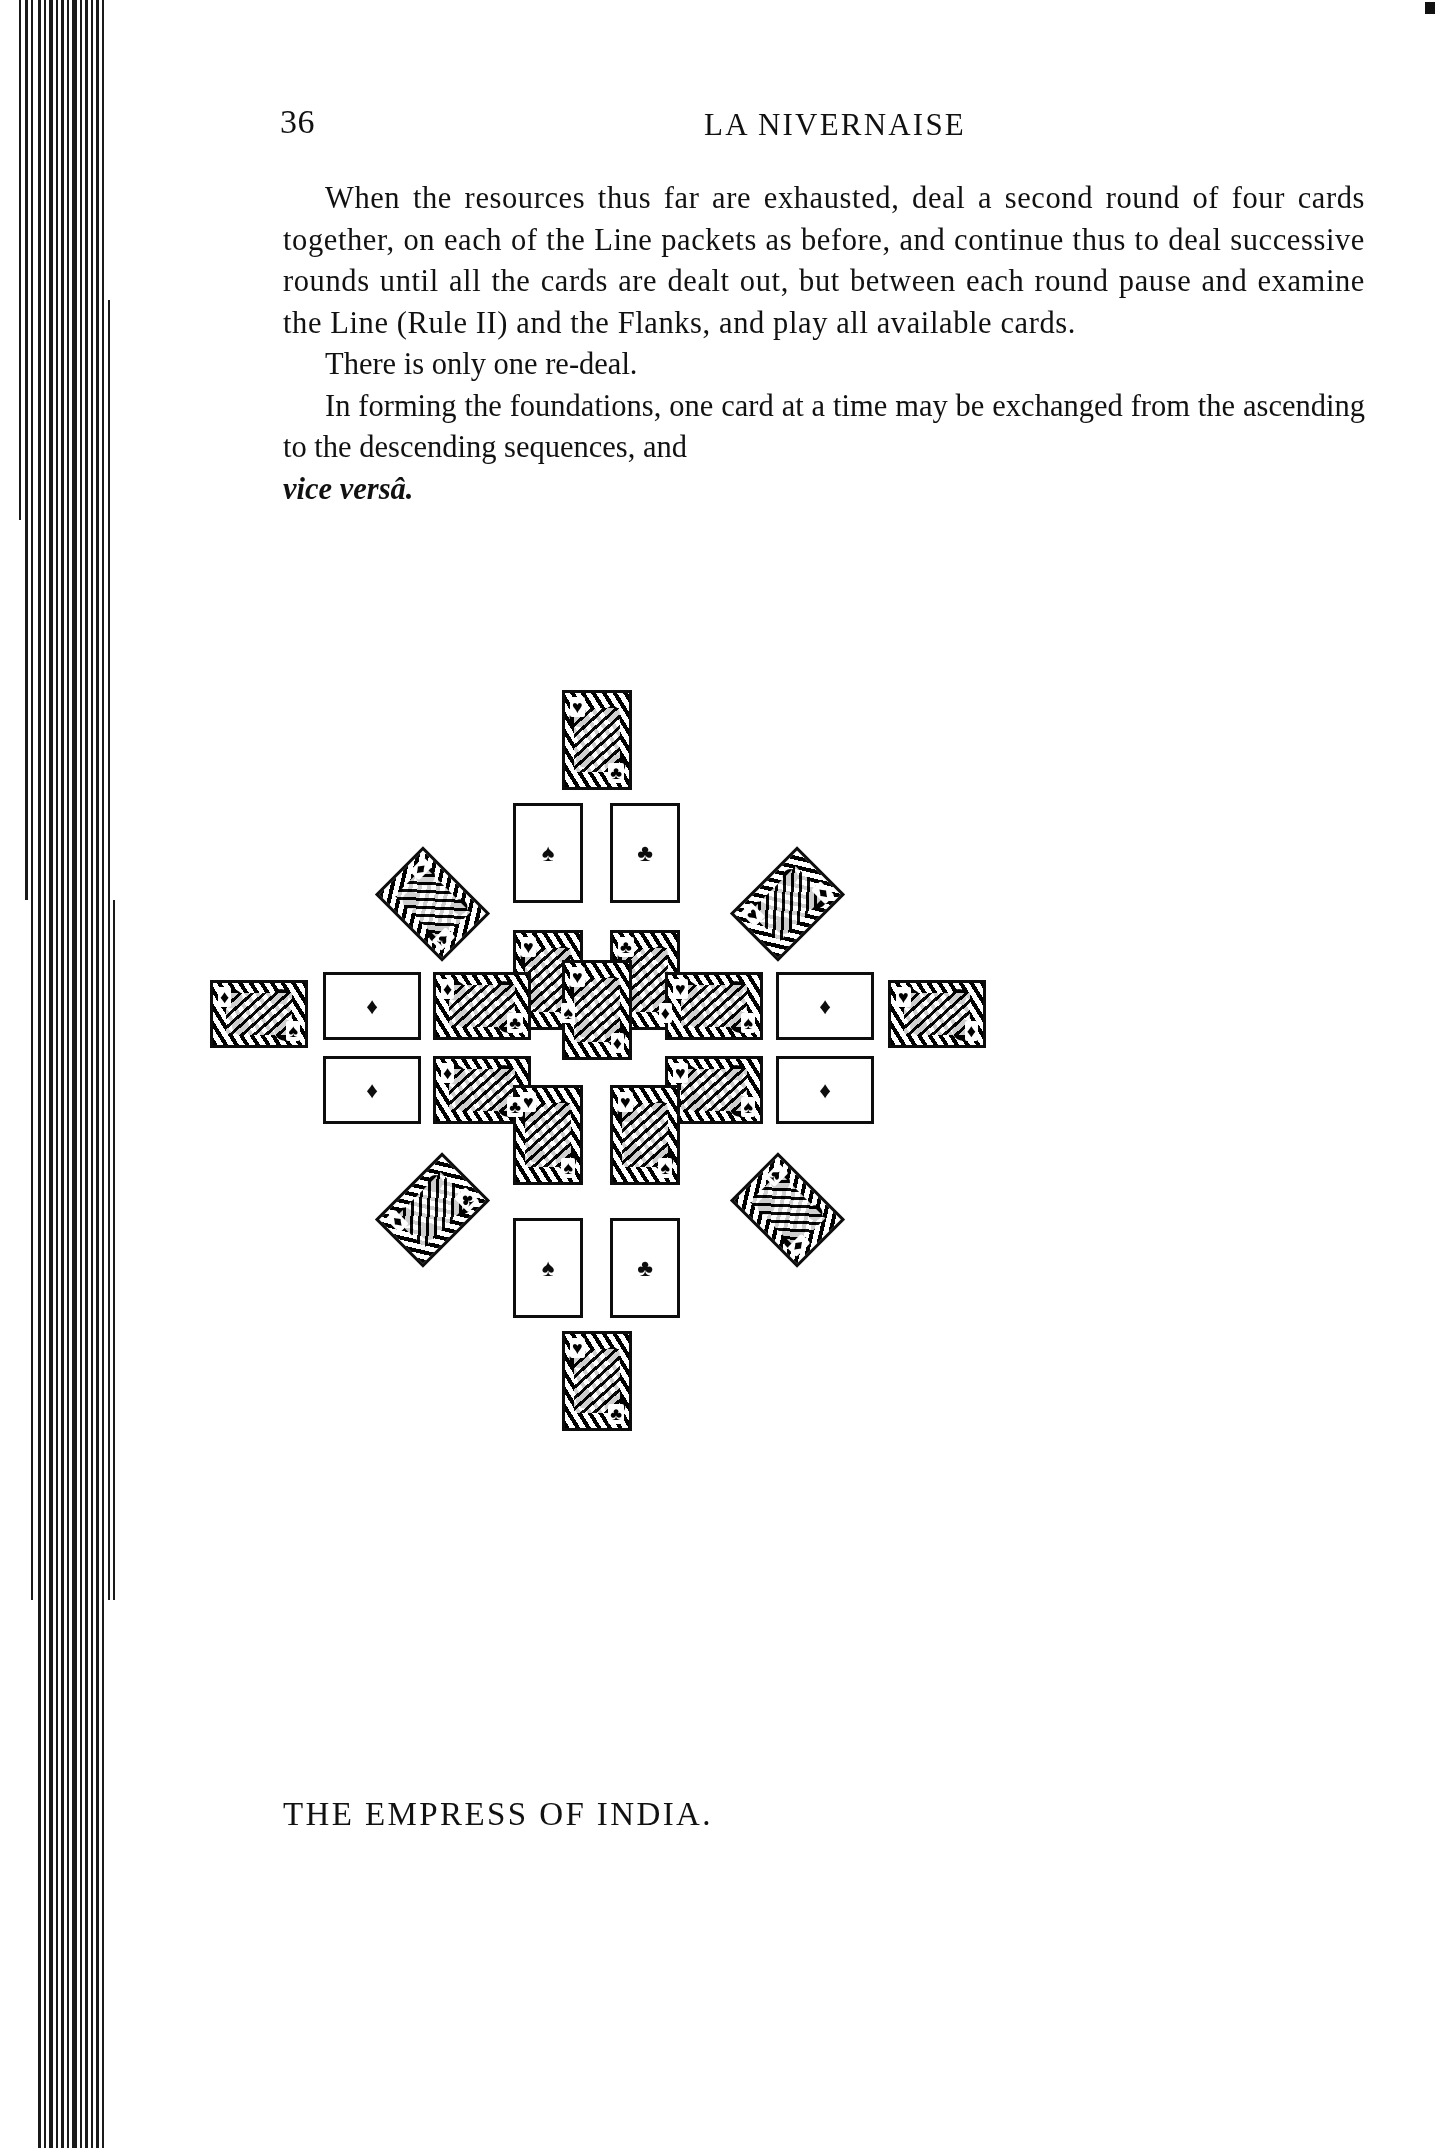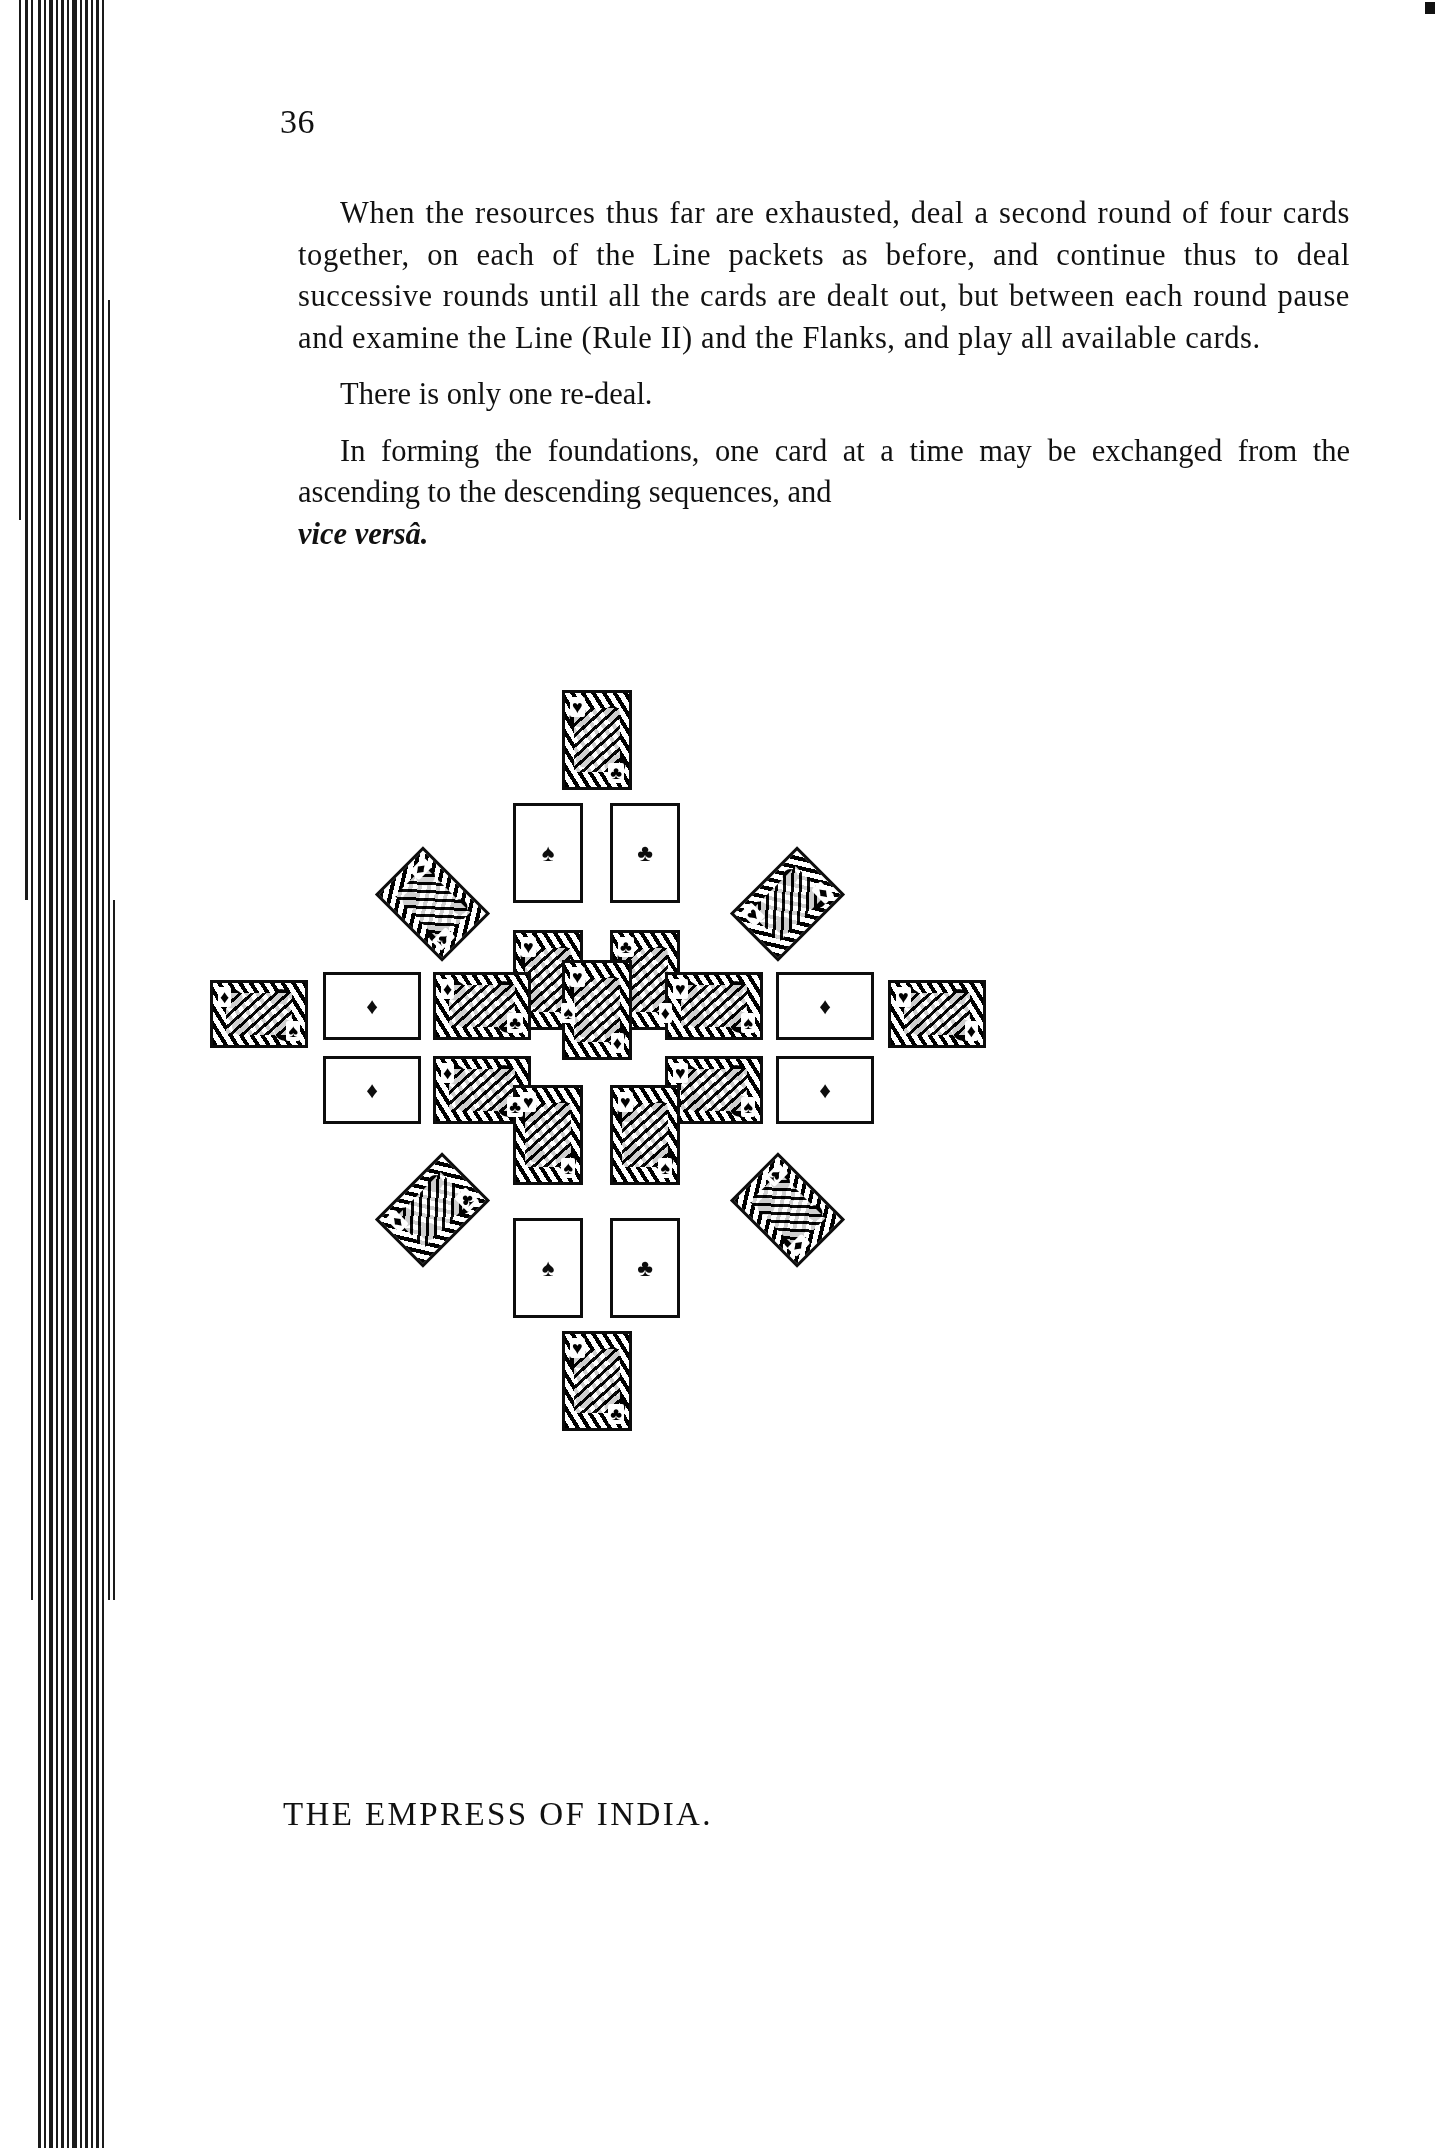--- a/index.html
+++ b/index.html
@@ -73,21 +73,21 @@
   .body-text {
     position: absolute;
     left: 283px;
     top: 178px;
     width: 1082px;
     font-size: 30.5px;
     line-height: 41.5px;
     text-align: justify;
   }
   .body-text p {
-    margin: 15px;
+    margin: 0;
     text-indent: 42px;
     font-family: Liberation Serif, serif;
   }
   .body-text p.p-wide { letter-spacing: 0.6px; }
   .body-text p em {
     font-style: italic;
     font-weight: 600;
   }
 
   
@@ -185,20 +185,21 @@
   <div class="streak" style="left:19px;width:2px;height:520px;"></div>
   <div class="streak" style="left:108px;width:2px;height:1300px;top:300px;"></div>
   <div class="streak" style="left:113px;width:2px;height:700px;top:900px;"></div>
 </div>
 <div class="corner-tick" style="left:1425px;top:2px;"></div>
 
 <div class="page">
 
   <div class="running-head">
     <div class="folio">36</div>
+    <div class="head-title">LA NIVERNAISE</div>
   </div>
 
   <div class="body-text">
     <p class="p-wide">When the resources thus far are exhausted, deal a second round of four cards together, on each of the Line packets as before, and continue thus to deal successive rounds until all the cards are dealt out, but between each round pause and examine the Line (Rule II) and the Flanks, and play all available cards.</p>
     <p>There is only one re-deal.</p>
     <p><span>In forming the foundations, one card at a time may be exchanged from the ascending to the descending sequences, and</span><br><em>vice versâ.</em></p>
   </div>
 
   <div class="diagram">
       <div class="card face" style="left: 382px; top: 0px; width: 70px; height: 100px;">

